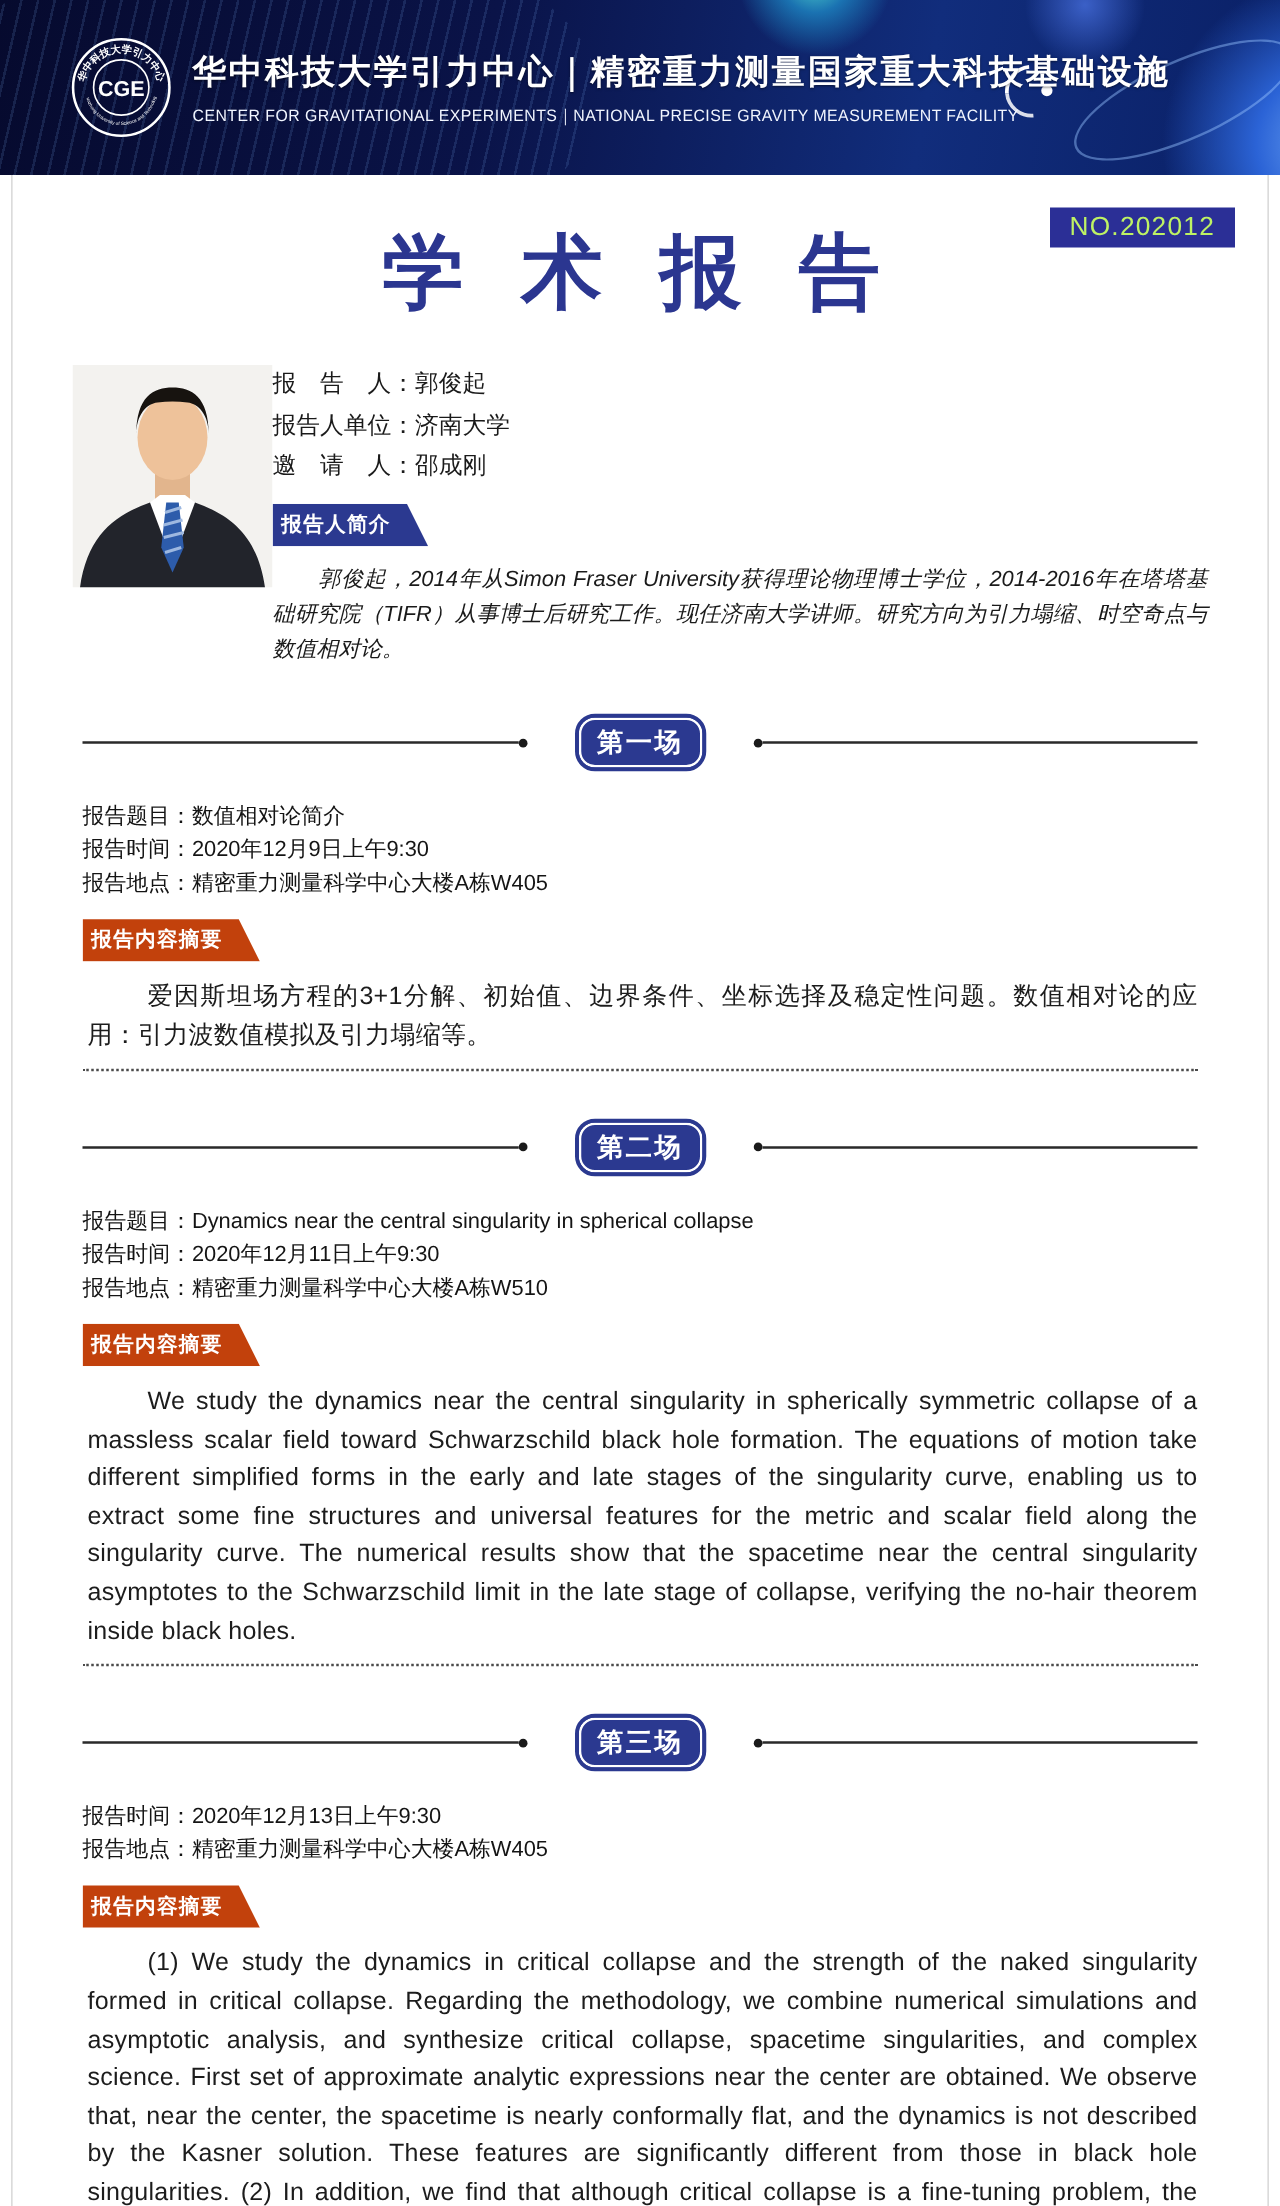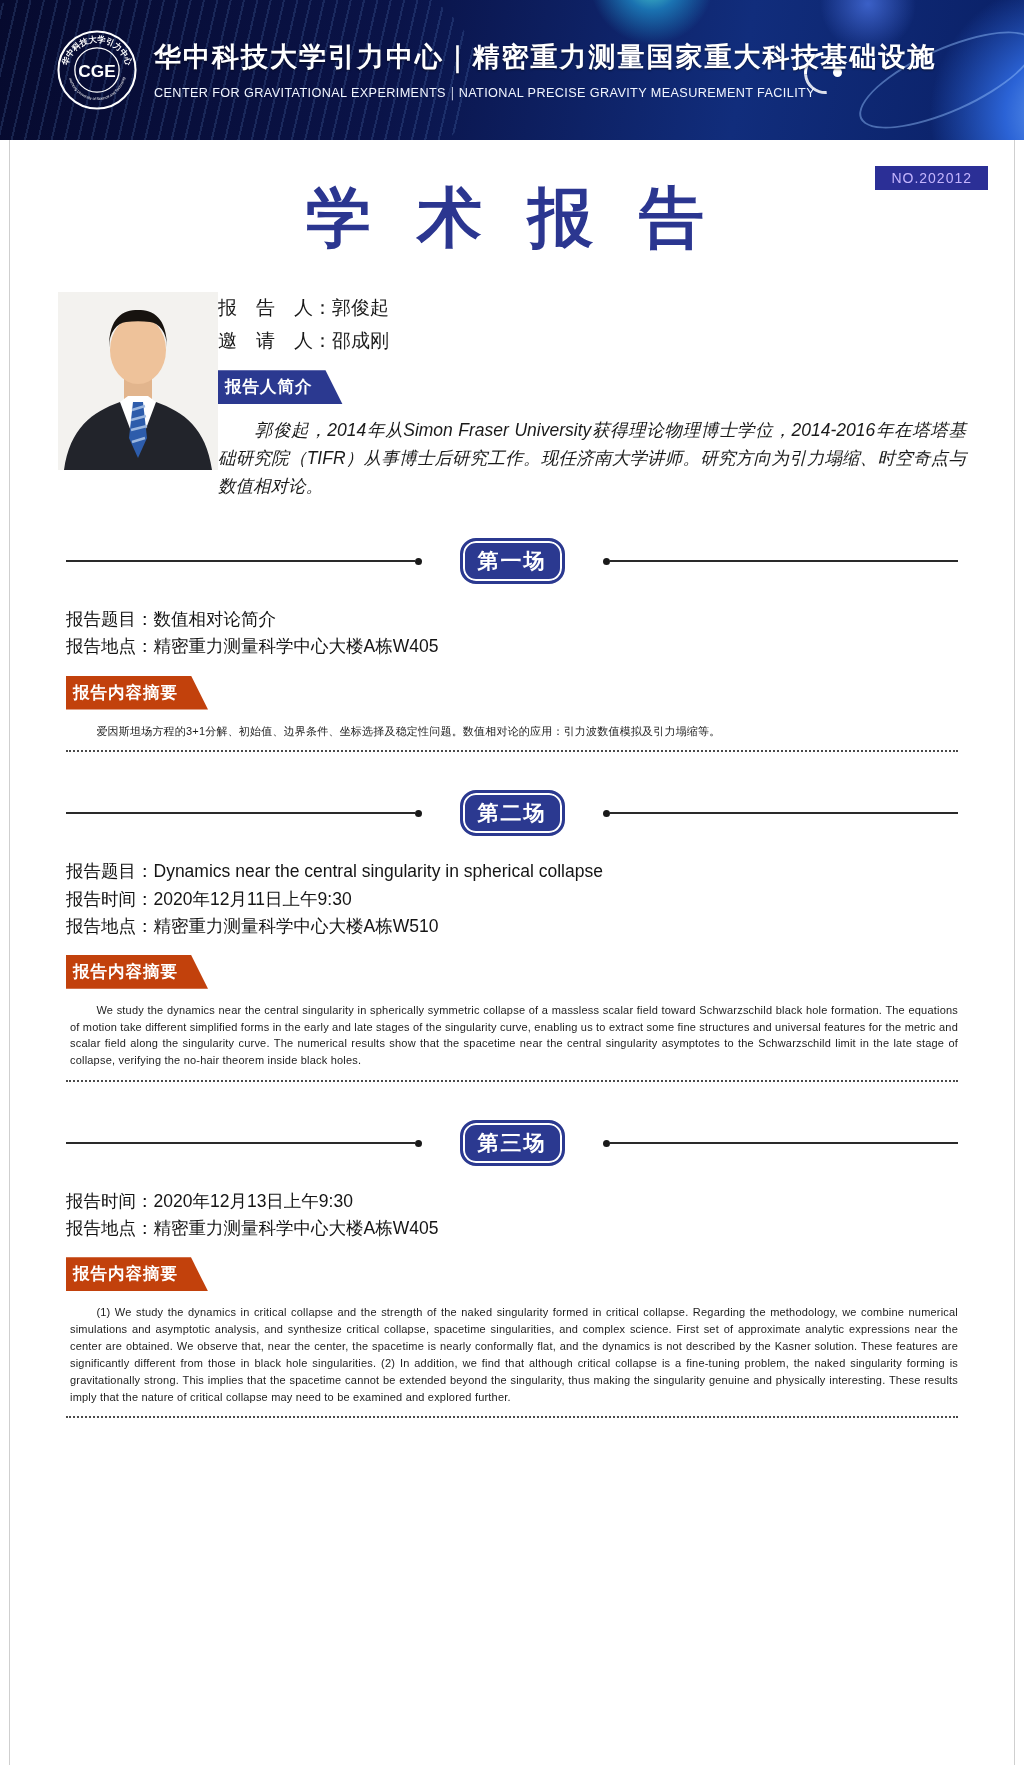--- a/index.html
+++ b/index.html
@@ -35,22 +35,22 @@
   .header-titles { margin-left:16px; color:#fff; }
   .title-cn { font-size:27px; font-weight:bold; letter-spacing:2px; text-shadow:0 1px 2px rgba(0,0,0,.5); }
   .title-en { margin-top:9px; font-size:13.2px; letter-spacing:.4px; color:#f2f6ff;
     transform:scaleX(.96); transform-origin:left; white-space:nowrap; }
 
   
   .content { position:relative; flex:1 1 auto; margin:0 9px; border-left:1px solid #cfcfcf; border-right:1px solid #cfcfcf;
     background:#fff; }
   .content-inner { position:relative; z-index:2; }
 
-  .issue-badge { position:absolute; top:-8px; right:26px; z-index:3; background:#2b2f96; color:#c4b5fd;
-    font-size:14px; letter-spacing:1px; padding:4px 16px; }
+  .issue-badge { position:absolute; top:-8px; right:26px; z-index:3; background:#2b2f96; color:#bef264;
+    font-size:21px; letter-spacing:1px; padding:4px 16px; }
 
   .main-title { margin-top:34px; text-align:center; color:#2b3690; font-size:65px; font-weight:900;
     letter-spacing:14px; }
 
   
   .speaker-row { display:flex; margin:30px 48px 0 48px; }
   .photo { width:160px; height:178px; flex:0 0 auto; display:block; }
   .speaker-info { flex:1; }
   .info-line { font-size:19px; color:#1a1a1a; line-height:1.72; }
   .flag-badge { display:inline-block; color:#fff; font-weight:bold; font-size:16.5px; letter-spacing:1px;
@@ -61,21 +61,21 @@
 
   
   .divider { display:flex; align-items:center; padding:0 56px; margin-top:38px; }
   .d-line { flex:1; height:2px; background:#2a2a2a; }
   .d-dot { width:7px; height:7px; border-radius:50%; background:#1a1a1a; flex:0 0 auto; }
   .session-badge { margin:0 38px; background:#2b3990; color:#fff; font-weight:bold; font-size:21px;
     letter-spacing:2px; padding:6px 15px; border:3px solid #2b3990; border-radius:16px;
     box-shadow:inset 0 0 0 2px #fff; flex:0 0 auto; }
   .session-info { margin:22px 56px 0 56px; font-size:17.5px; color:#141414; line-height:1.55; }
   .abs-badge-row { margin:15px 0 0 56px; }
-  .abstract { margin:13px 56px 0 60px; font-size:11px; line-height:1.53; color:#1c1c1c;
+  .abstract { margin:13px 56px 0 60px; font-size:20px; line-height:1.53; color:#1c1c1c;
     text-align:justify; text-indent:2.4em; letter-spacing:.2px; }
   .dotline { margin:11px 56px 0 56px; border-bottom:2.5px dotted #4a4a4a; height:2px; }
 </style>
 </head>
 <body>
 
 <div class="page">
 
   <div class="header">
     <div class="planet-ring"></div>
@@ -120,37 +120,41 @@
           <path d="M6 178 C12 136 34 120 62 110 L80 118 L98 110 C126 120 148 136 154 178 Z" fill="#22242b"></path>
           <path d="M62 110 L80 158 L98 110 L90 104 L70 104 Z" fill="#ffffff"></path>
           <path d="M75 110 L85 110 L89 146 L80 166 L71 146 Z" fill="#2d5cab"></path>
           <path d="M74 118 L87 114 M73 128 L88 124 M73 138 L89 134 M74 150 L87 146" stroke="#9db8e0" stroke-width="2.4"></path>
         </svg>
         <div class="speaker-info">
           <div class="info-line">
             <span>报　告　人：</span><span>郭俊起</span>
           </div>
           <div class="info-line">
+            <span>报告人单位：</span><span>济南大学</span>
+          </div>
+          <div class="info-line">
             <span>邀　请　人：</span><span>邵成刚</span>
           </div>
           <div class="flag-badge flag-navy">报告人简介</div>
           <p class="bio">郭俊起，2014年从Simon Fraser University获得理论物理博士学位，2014-2016年在塔塔基础研究院（TIFR）从事博士后研究工作。现任济南大学讲师。研究方向为引力塌缩、时空奇点与数值相对论。</p>
         </div>
       </div>
 
       <div>
         <div class="divider">
           <div class="d-line"></div>
           <div class="d-dot"></div>
           <div class="session-badge">第一场</div>
           <div class="d-dot"></div>
           <div class="d-line"></div>
         </div>
         <div class="session-info">
           <div><span>报告题目：</span><span>数值相对论简介</span></div>
+          <div><span>报告时间：</span><span>2020年12月9日上午9:30</span></div>
           <div><span>报告地点：</span><span>精密重力测量科学中心大楼A栋W405</span></div>
         </div>
         <div class="abs-badge-row"><span class="flag-badge flag-cyan">报告内容摘要</span></div>
         <p class="abstract">爱因斯坦场方程的3+1分解、初始值、边界条件、坐标选择及稳定性问题。数值相对论的应用：引力波数值模拟及引力塌缩等。</p>
         <div class="dotline"></div>
       </div>
 
       <div>
         <div class="divider">
           <div class="d-line"></div>

